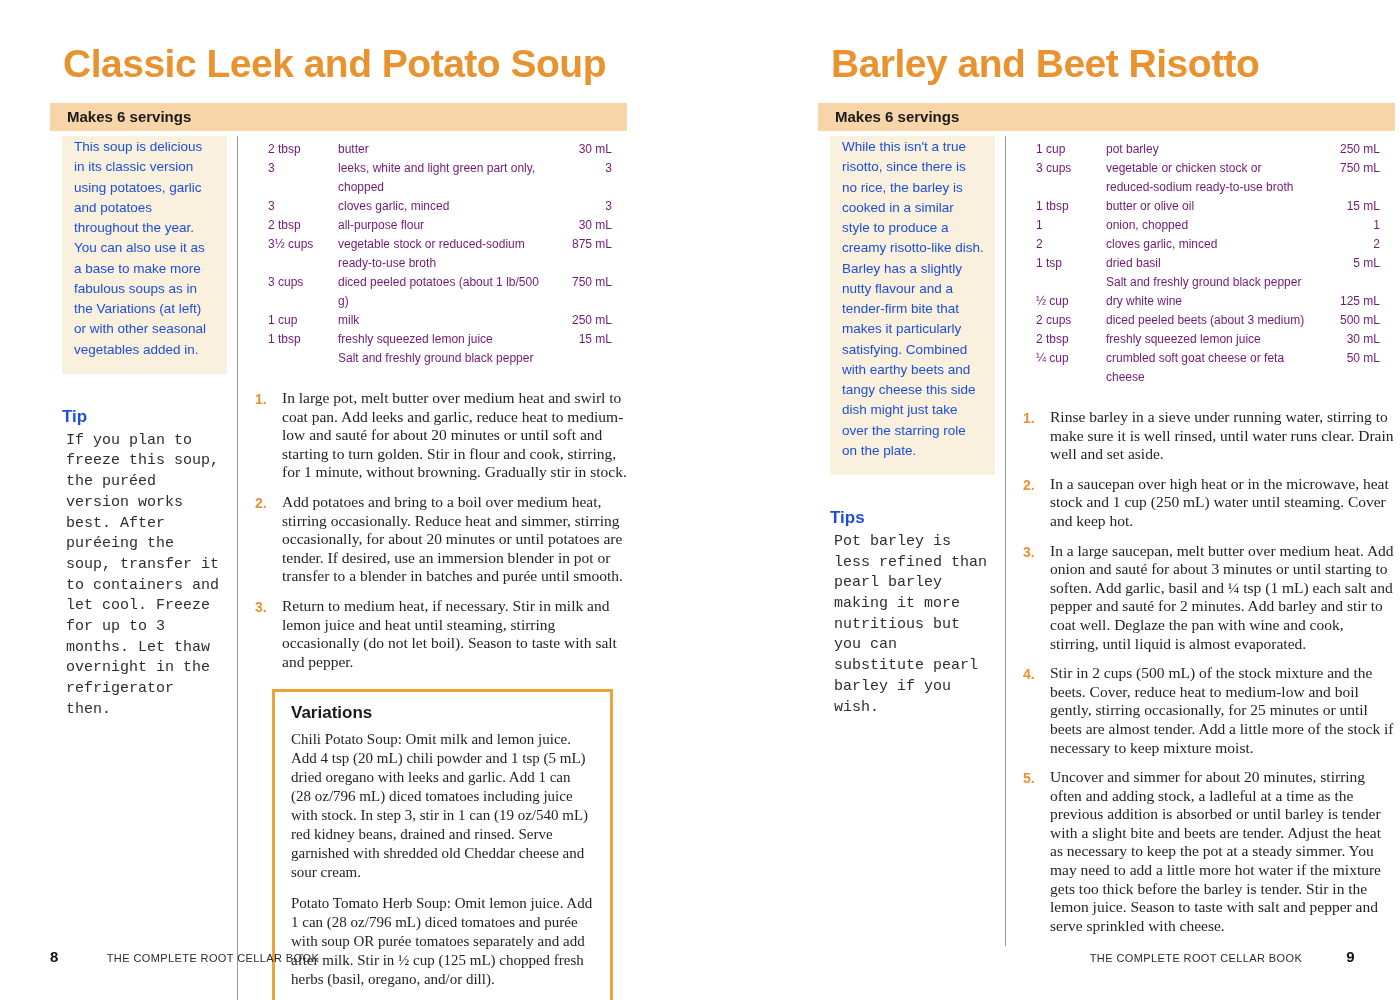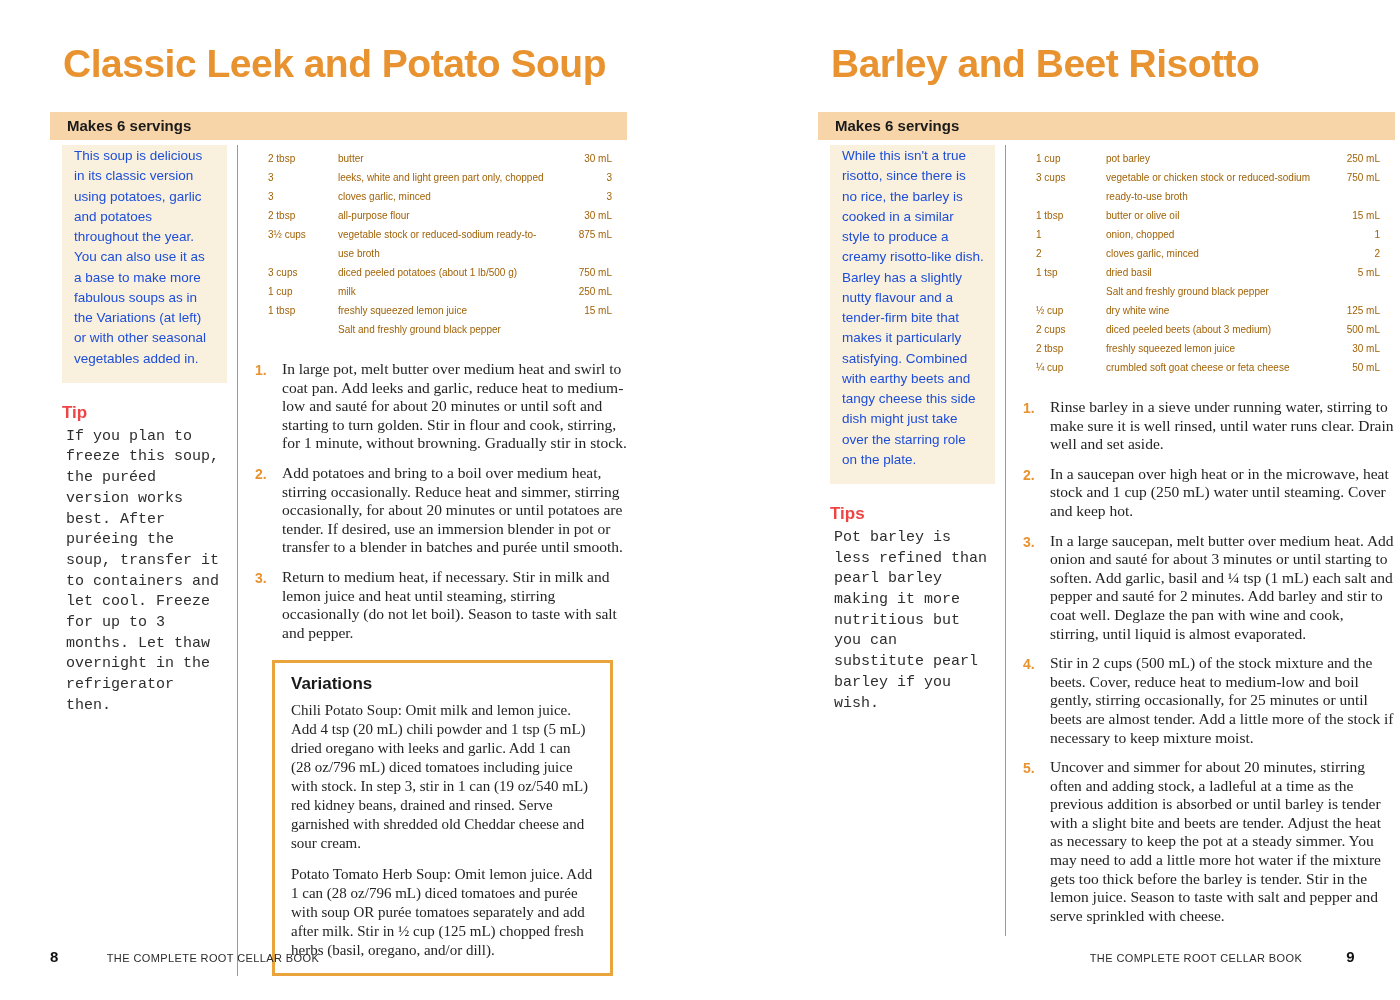--- a/index.html
+++ b/index.html
@@ -17,21 +17,21 @@
 
   .recipe-title {
     margin: 42px 0 0 13px;
     font-size: 39px;
     line-height: 44px;
     font-weight: bold;
     letter-spacing: -0.5px;
     color: #E8932F;
   }
   .servings-bar {
-    margin-top: 26px;
+    margin-top: 17px;
     height: 28px;
     line-height: 28px;
     background: #F7D5A9;
     color: #1a1a1a;
     font-weight: bold;
     font-size: 15px;
     padding-left: 17px;
   }
   .content-row { display: flex; margin-top: 5px; align-items: stretch; }
   .sidebar {
@@ -41,47 +41,47 @@
     flex-shrink: 0;
   }
   .intro-box {
     background: #FAF0DE;
     padding: 1px 11px 14px 12px;
     font-size: 13.5px;
     line-height: 1.5;
     color: #1d4ed8;
   }
   .tip-heading {
-    margin-top: 20px;
+    margin-top: 33px;
     font-size: 17px;
     font-weight: bold;
-    color: #ef4444;
+    color: #1d4ed8;
   }
   .tip-body { margin-top: 2px; }
   .tip-para {
     margin: 4px 0 12px 4px;
     font-family: Liberation Mono, monospace;
     font-size: 15px;
     line-height: 1.38;
     color: #2e2e2e;
   }
   .main-col {
     flex: 1;
     border-left: 1px solid #9a9a9a;
     margin-left: 10px;
     padding-left: 17px;
     box-sizing: border-box;
   }
   .ingredients { padding: 4px 15px 0 13px; }
   .ing-row {
     display: grid;
     grid-template-columns: 70px 1fr 62px;
-    font-size: 10px;
+    font-size: 12px;
     line-height: 19px;
-    color: #a16207;
+    color: #701a75;
   }
   .ing-qty  { white-space: nowrap; }
   .ing-name { padding-right: 6px; }
   .ing-metric { text-align: right; white-space: nowrap; }
 
   .steps { margin-top: 21px; }
   .step { display: flex; margin-bottom: 11px; }
   .step-num {
     width: 27px;
     flex-shrink: 0;

